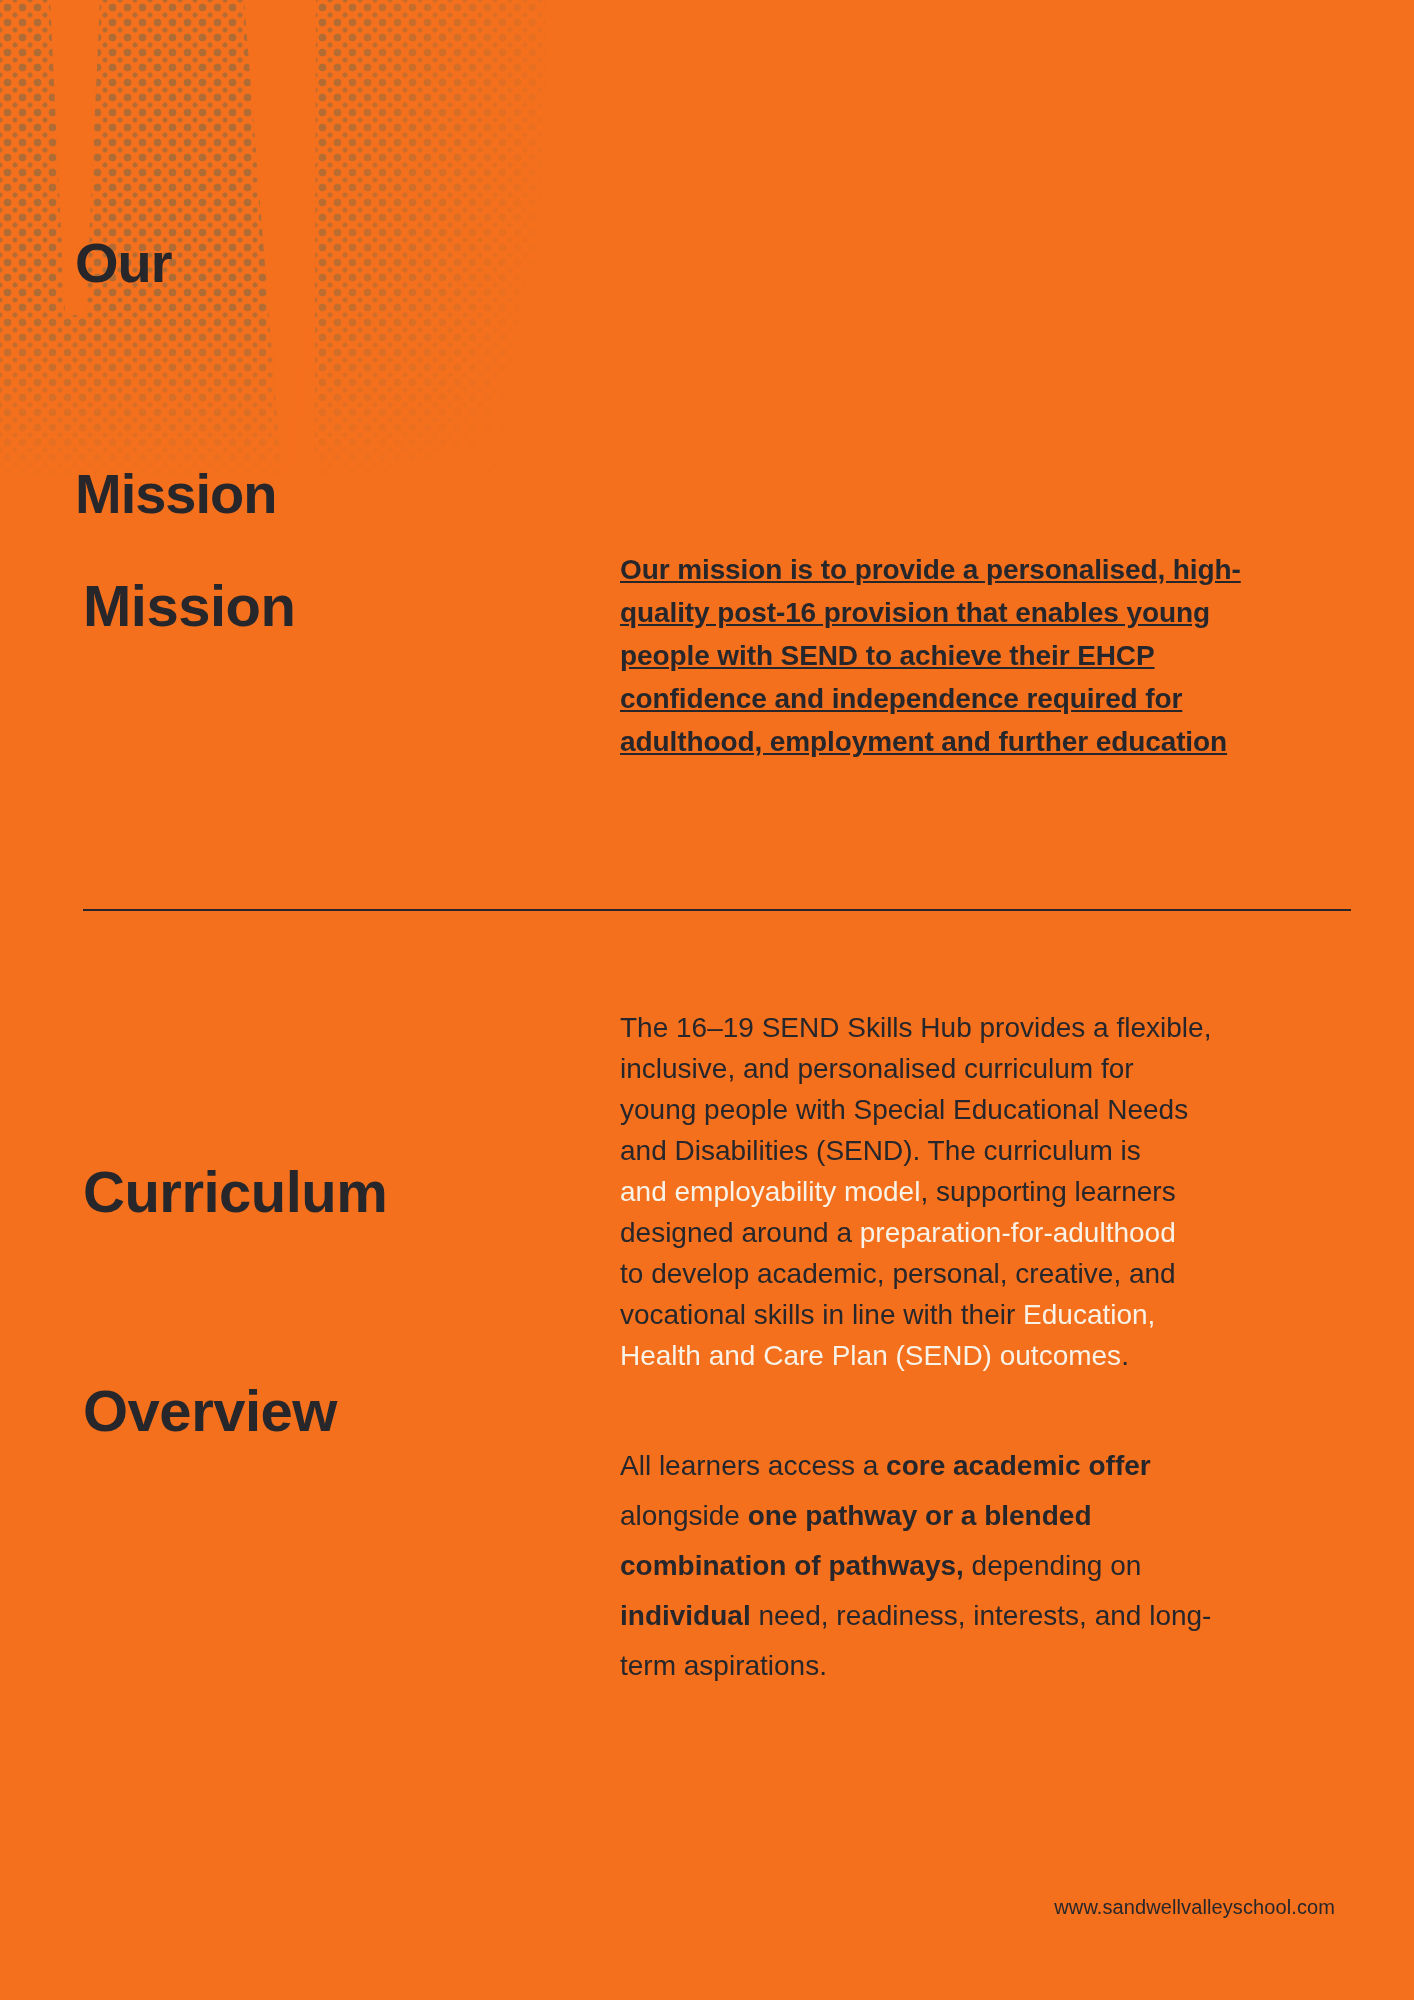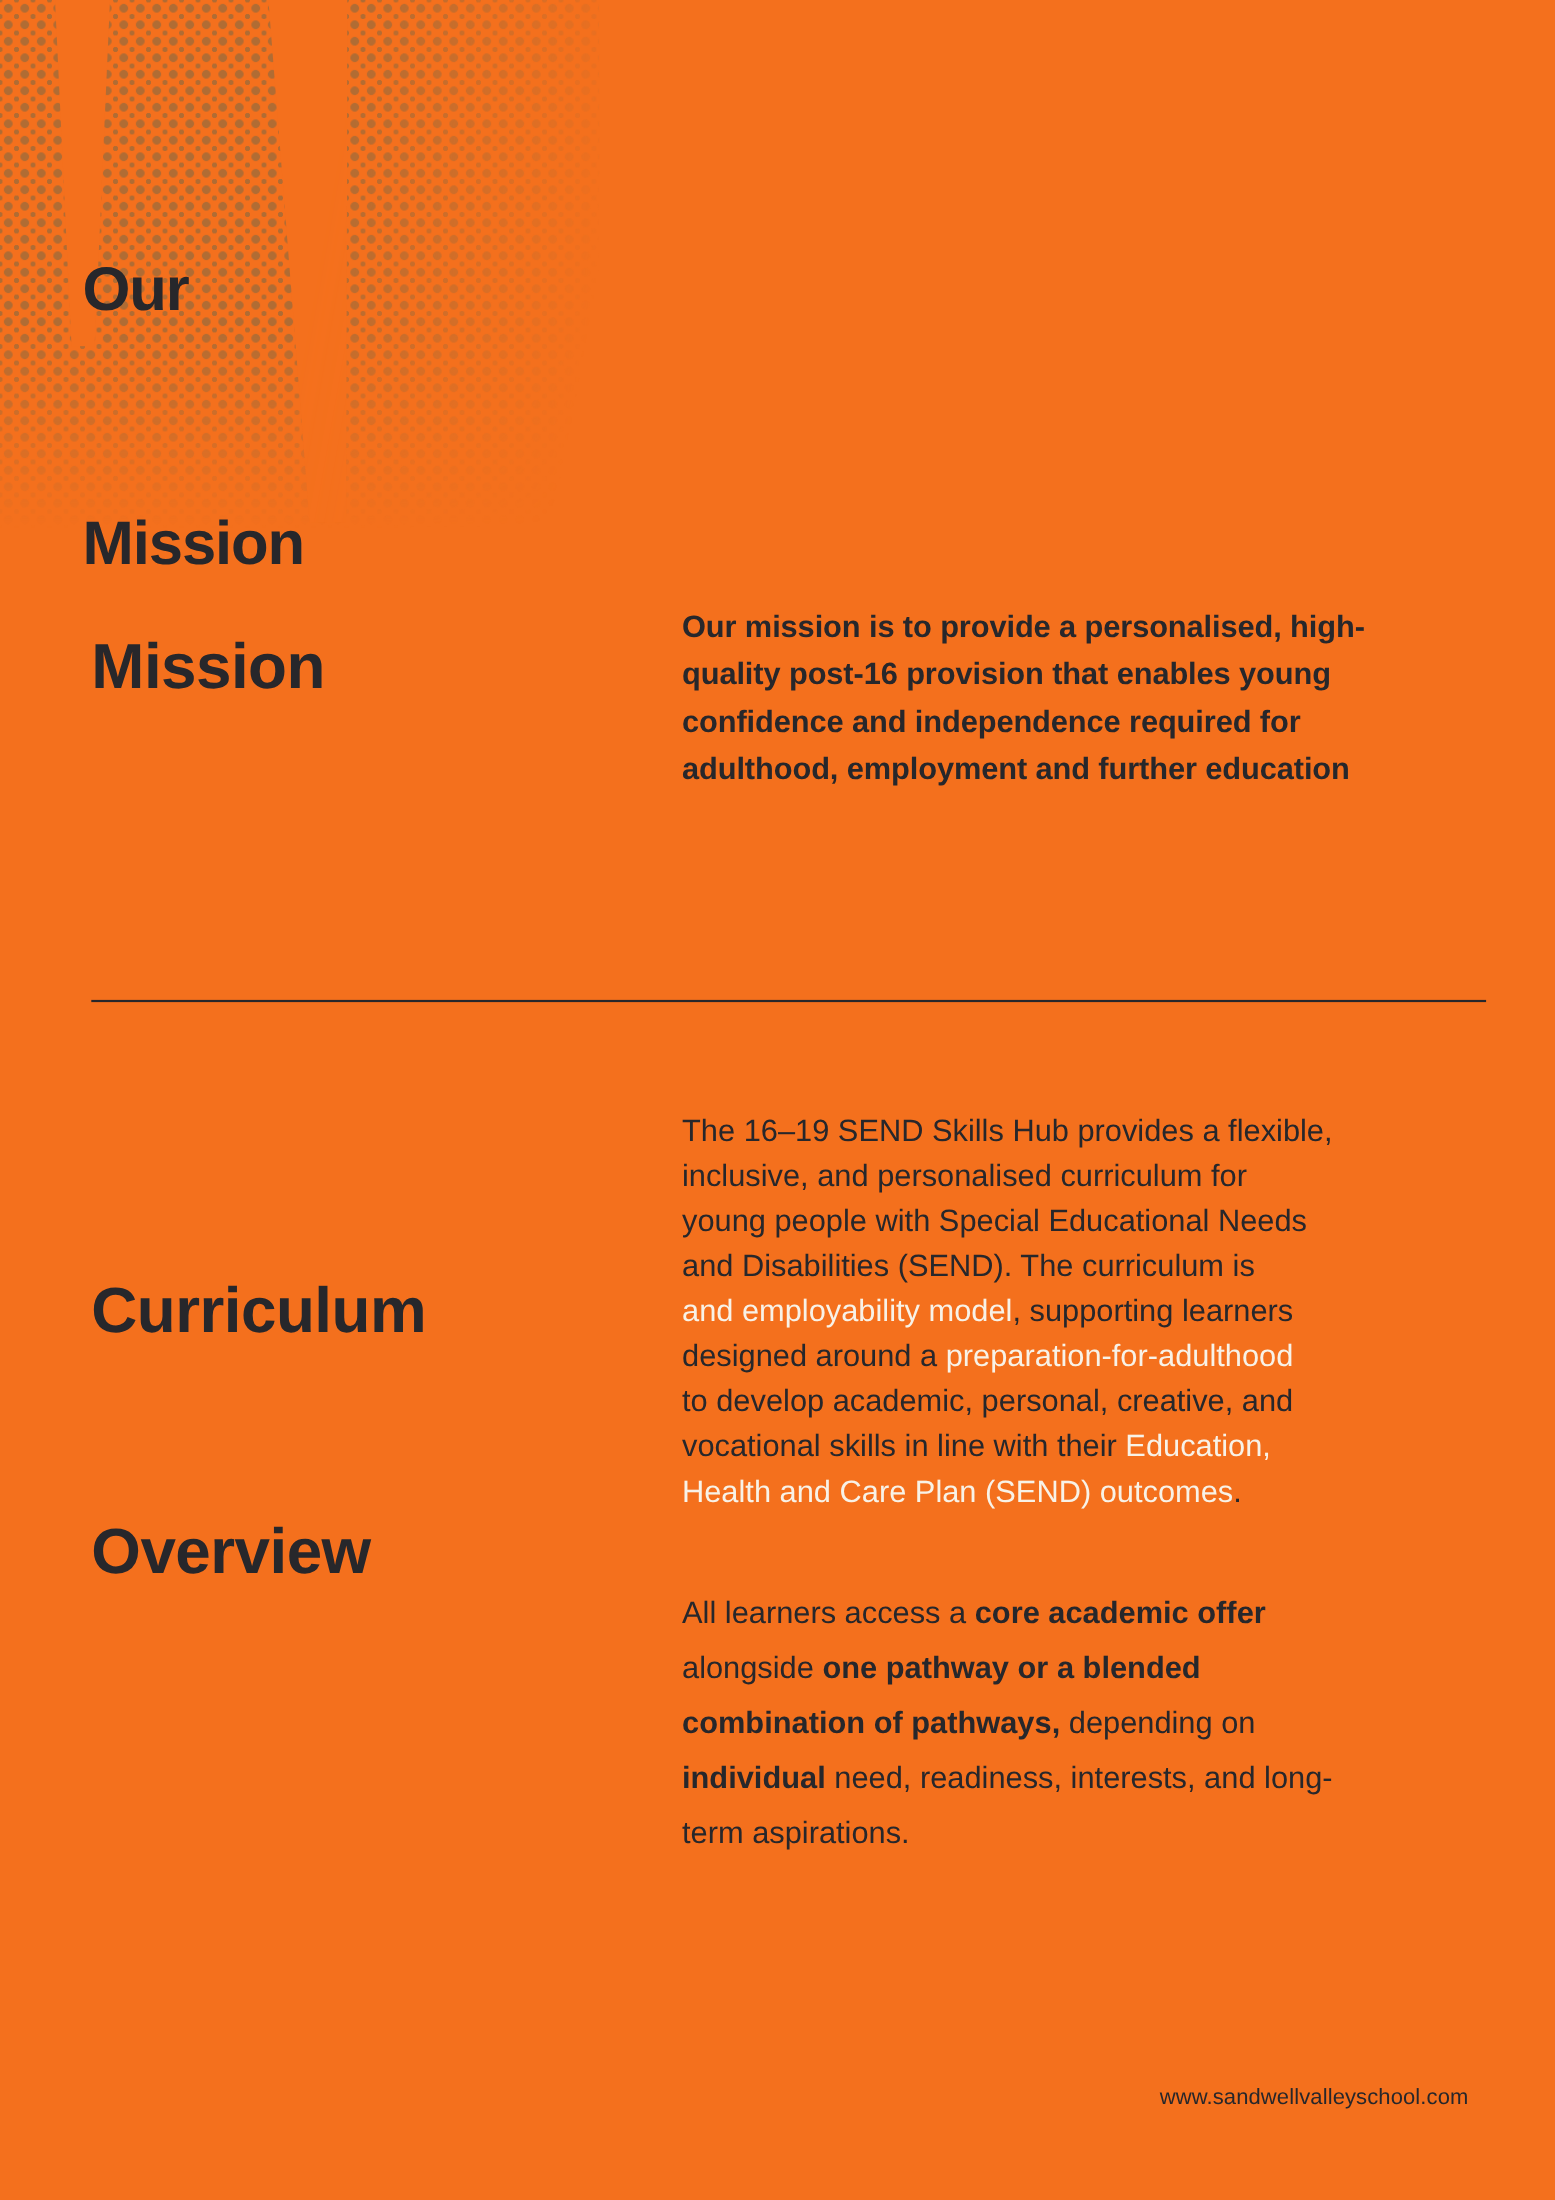--- a/index.html
+++ b/index.html
@@ -77,21 +77,21 @@
   .divider {
     left: 83px; top: 909px;
     width: 1268px; height: 2px;
     background: var(--ink);
   }
 
   .body-col {
     left: 620px;
     font-size: 28px;
   }
-  .mission-para { top: 548px; line-height: 43px; letter-spacing: -0.1px; }
+  .mission-para { top: 548px; line-height: 43px; letter-spacing: -0.1px; text-decoration: underline; }
   .cur-para-1  { top: 1007px; line-height: 41px; }
   .cur-para-2  { top: 1441px; line-height: 50px; }
 
   .rl { white-space: pre; }
   .seg-b { font-weight: 700; }
   .seg-r { font-weight: 400; }
   .seg-w { font-weight: 400; color: var(--hl); }
   .mission-para .rl { font-weight: 700; }
 
   .footer-url {
@@ -114,20 +114,21 @@
 <div class="abs page-title">
   <div>Our</div>
   <div>Mission</div>
 </div>
 
 <div class="abs section-heading heading-mission">Mission</div>
 
 <div class="abs body-col mission-para">
     <div class="rl"><span class="seg-b">Our mission is to provide a personalised, high-</span></div>
     <div class="rl"><span class="seg-b">quality post-16 provision that enables young</span></div>
+    <div class="rl"><span class="seg-b">people with SEND to achieve their EHCP</span></div>
     <div class="rl"><span class="seg-b">confidence and independence required for</span></div>
     <div class="rl"><span class="seg-b">adulthood, employment and further education</span></div>
   </div>
 
 <div class="abs divider"></div>
 
 <div class="abs section-heading heading-curriculum">
   <div>Curriculum</div>
   <div>Overview</div>
 </div>

